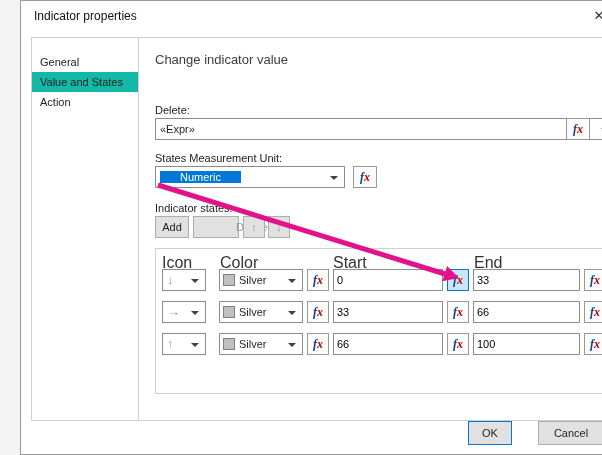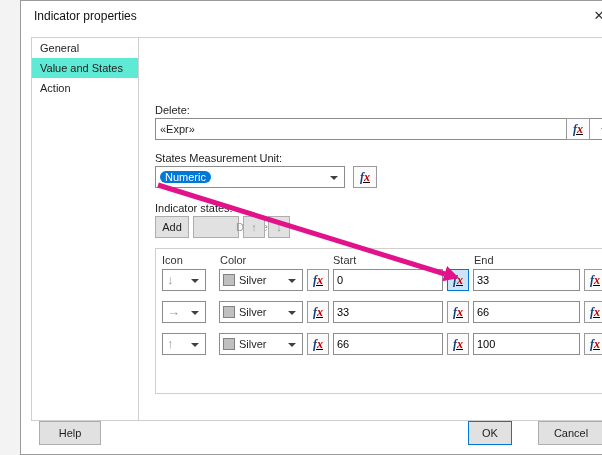--- a/index.html
+++ b/index.html
@@ -9,59 +9,59 @@
     border:1px solid #9b9b9b; font-family:"Liberation Sans", sans-serif;
     color:#1e1e1e; overflow:hidden;margin-left:20px;
   }
   .abs { position:absolute; }
   
   .title { left:13px; top:8px; font-size:12px; color:#111; }
   .close { right:13px; top:6px; font-size:13px; color:#333; width:18px; height:18px;
            text-align:center; line-height:18px; cursor:default; }
   
   .sidebar { left:10px; top:36px; width:125px; height:384px; border:1px solid #cfcfcf;
-             background:#fff; padding-top:0; }
+             background:#fff; padding-top:14px; }
   .side-item { height:20px; line-height:20px; padding-left:8px; font-size:11px; color:#222; }
-  .side-item.selected { background:#5eead4; }
+  .side-item.selected { background:#14b8a6; }
   
   .main { left:117px; top:36px; width:475px; height:384px; border:1px solid #cfcfcf; background:#fff; }
   .heading { left:16px; top:14px; font-size:13px; color:#3c3c3c; }
   .lbl { font-size:11px; color:#222; }
   .value-label { left:16px; top:66px; }
   .unit-label { left:16px; top:114px; }
   .states-label { left:16px; top:164px; }
   
   .combo { height:22px; border:1px solid #8c8c8c; background:#fff; font-size:11px;
            padding:0 18px 0 4px; display:flex; align-items:center; }
   .combo .dd { position:absolute; right:6px; top:9px; width:0; height:0;
                border-left:4px solid transparent; border-right:4px solid transparent;
                border-top:4px solid #404040; }
   .value-combo { left:16px; top:80px; width:461px; }
   .unit-combo  { left:16px; top:128px; width:190px; }
-  .sel-text { background:#0078d7; color:#fff; padding:0 5px;border-radius:6px; }
+  .sel-text { background:#0078d7; color:#fff; padding:0 20px; }
   
   .fxbtn { width:24px; height:22px; border:1px solid #999; background:#fbfbfb;
-           display:flex; align-items:center; justify-content:center; padding:0;text-decoration:underline; }
+           display:flex; align-items:center; justify-content:center; padding:0; }
   .fxbtn.small { width:22px; }
   .fxbtn.hilite { border:1px solid #0078d7; background:#cde4f7; }
   .fx-label { display:block; font-family:"Liberation Serif", serif; font-style:italic;
               font-weight:bold; font-size:12px; line-height:12px; color:#c00000; }
   .fx-label::first-letter { color:#16407c; }
   .value-fx { left:427px; top:80px; }
   .unit-fx  { left:214px; top:128px; }
   
   .btn { font-family:"Liberation Sans", sans-serif; font-size:11px; background:#e1e1e1;
          border:1px solid #adadad; color:#1e1e1e; padding:0; }
   .add-btn { left:16px; top:178px; width:34px; height:22px; }
   .delete-btn { left:54px; top:178px; width:46px; height:22px; color:#9a9a9a;padding-left:42px; }
   .move-btn { top:178px; width:22px; height:22px; color:#9a9a9a; font-size:11px; }
   .up-btn { left:104px; } .down-btn { left:129px; }
   
   .table { left:16px; top:210px; width:450px; height:146px; border:1px solid #cfcfcf; }
-  .thead { top:5px; font-size:11px; color:#333; }
+  .thead { top:5px; font-size:16px; color:#333; }
   .h-icon { left:6px; } .h-color { left:64px; } .h-start { left:177px; } .h-end { left:318px; }
   .trow { left:0; height:22px; width:100%; }
   .r0 { top:20px; } .r1 { top:52px; } .r2 { top:84px; }
   .icon-combo { left:6px; width:44px; }
   .icon-glyph { font-size:13px; font-weight:bold; color:#9a9a9a; line-height:20px; }
   .color-combo { left:63px; width:84px; padding-left:3px; }
   .swatch { width:12px; height:12px; background:#c0c0c0; border:1px solid #808080;
             display:inline-block; margin-right:4px; flex:0 0 auto; }
   .color-name { font-size:11px; }
   .color-fx { left:151px; } .start-fx { left:291px; } .end-fx { left:428px; }
@@ -87,20 +87,21 @@
   <span class="abs title">Indicator properties</span>
   <span class="abs close">✕</span>
 
   <div class="abs sidebar">
     <div class="side-item">General</div>
     <div class="side-item selected">Value and States</div>
     <div class="side-item">Action</div>
   </div>
 
   <div class="abs main">
+    <span class="abs heading">Change indicator value</span>
 
     <span class="abs lbl value-label">Delete:</span>
     <div class="abs combo value-combo">
       <span>«Expr»</span>
       <span class="dd"></span>
     </div>
     <button class="abs fxbtn value-fx">
       <span class="fx-label">fx</span>
     </button>
 
@@ -189,21 +190,20 @@
             <span class="fx-label">fx</span>
           </button>
         <input class="field end-input" value="100" style="">
         <button class="fxbtn small end-fx">
             <span class="fx-label">fx</span>
           </button>
       </div>
     </div>
   </div>
 
-  <button class="abs btn help-btn">Help</button>
   <button class="abs btn ok-btn">OK</button>
   <button class="abs btn cancel-btn">Cancel</button>
 
   <svg class="abs annotation" viewBox="0 0 602 455">
     <line x1="137" y1="184" x2="424" y2="273"></line>
     <polygon points="438,277 421.3,280.3 426.1,264.9"></polygon>
   </svg>
 
 </div>
 

